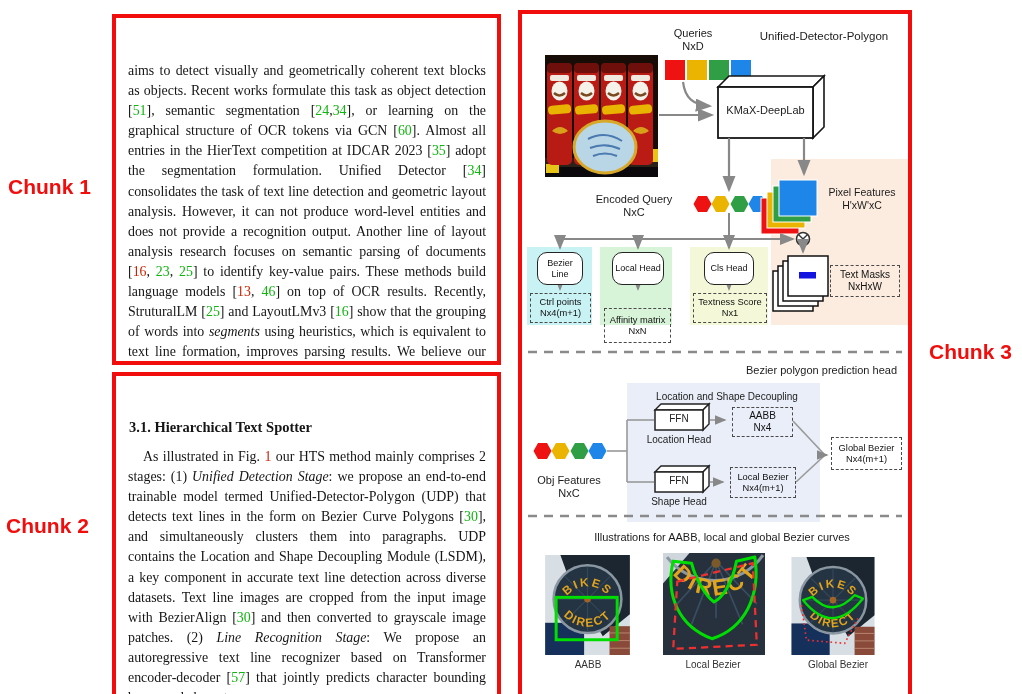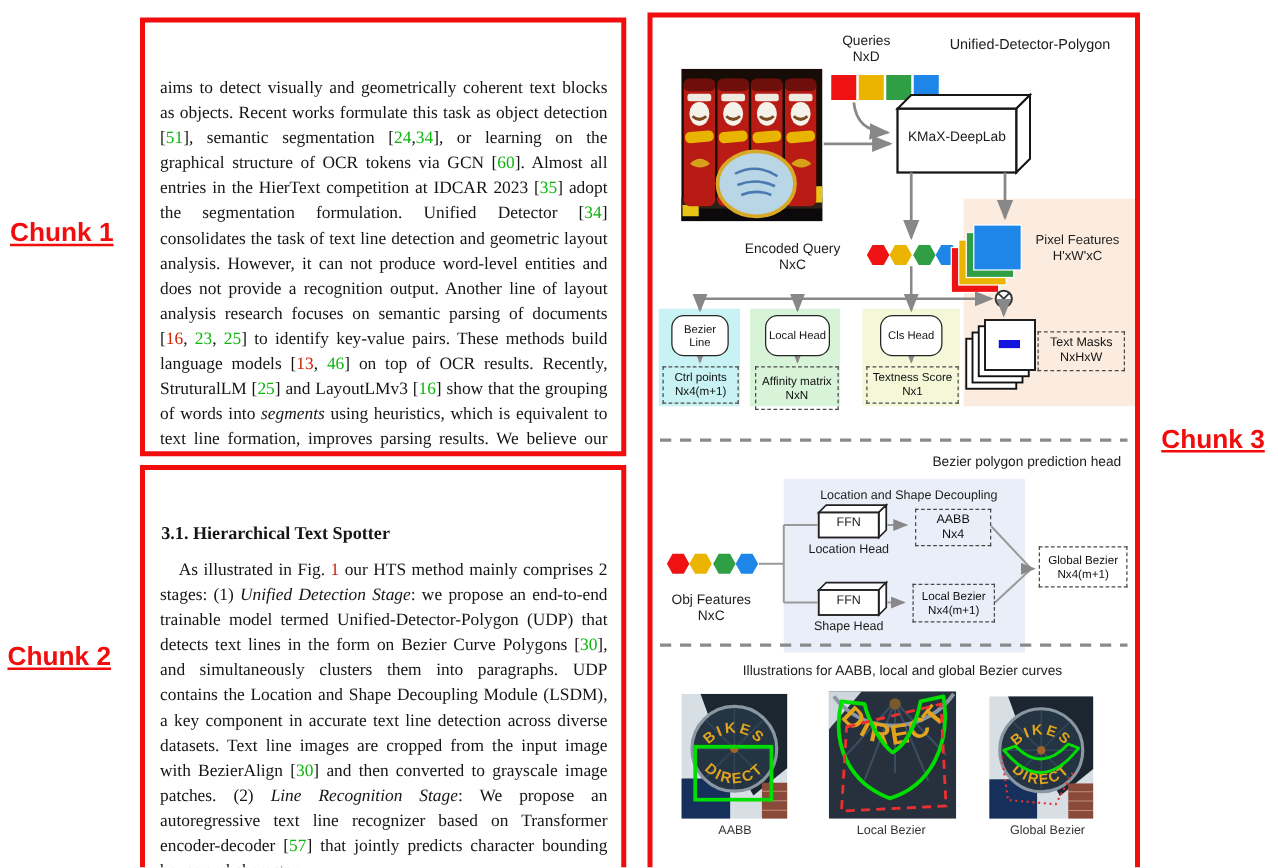--- a/index.html
+++ b/index.html
@@ -1,18 +1,18 @@
 <!DOCTYPE html>
 <html lang="en" style="--chunkRed: #f20d0d; --citeGreen: #0db50d; --refRed: #cc2200;"><head>
 <meta charset="utf-8">
 <style>
   html,body{margin:0;padding:0;background:#fff;}
   .canvas{position:relative;width:1022px;height:694px;background:#fff;overflow:hidden;
           font-family:"Liberation Sans",sans-serif;}
-  .chunk-label{position:absolute;font:bold 21px "Liberation Sans",sans-serif;color:var(--chunkRed,#f20d0d);white-space:nowrap;text-decoration:underline;}
+  .chunk-label{position:absolute;font:bold 21px "Liberation Sans",sans-serif;color:var(--chunkRed,#f20d0d);white-space:nowrap;}
   .red-box{position:absolute;border:4px solid var(--chunkRed,#f20d0d);background:#fff;box-sizing:border-box;}
   .paper-text{font:13.9px/20.1px "Liberation Serif",serif;color:#151515;text-align:justify;
               padding:6px 11px 0 12px;hyphens:auto;margin-top:37px;-webkit-hyphens:auto;}
   .seg-green{color:var(--citeGreen,#0db50d);}
   .seg-red{color:var(--refRed,#cc2200);}
   .seg-italic{font-style:italic;}
   .h1{font:bold 16px "Liberation Serif",serif;margin:8px 0 10px 1px;text-align:left;}
   .h2{font:bold 14.5px "Liberation Serif",serif;margin:0 0 11px 1px;text-align:left;}
   .para{ text-indent:15px;}
   .fig{position:absolute;inset:0;font-family:"Liberation Sans",sans-serif;}
@@ -229,21 +229,21 @@
       </div>
 
       <div class="headbox" style="left:15px;top:238px;width:46px">Bezier Line</div>
       <div class="headbox" style="left:90px;top:238px;width:52px">Local Head</div>
       <div class="headbox" style="left:182px;top:238px;width:50px">Cls Head</div>
 
       <div class="dashbox" style="left:8px;top:279px;width:61px;height:30px">
         <span>Ctrl points</span>
           <span>Nx4(m+1)</span>
       </div>
-      <div class="dashbox" style="left:82px;top:279px;width:67px;height:35px">
+      <div class="dashbox" style="left:82px;top:294px;width:67px;height:35px">
         <span>Affinity matrix</span>
           <span>NxN</span>
       </div>
       <div class="dashbox" style="left:171px;top:279px;width:74px;height:30px">
         <span>Textness Score</span>
           <span>Nx1</span>
       </div>
       <div class="dashbox" style="left:308px;top:251px;width:70px;height:32px;font-size:10px">
         <span>Text Masks</span>
           <span>NxHxW</span>

